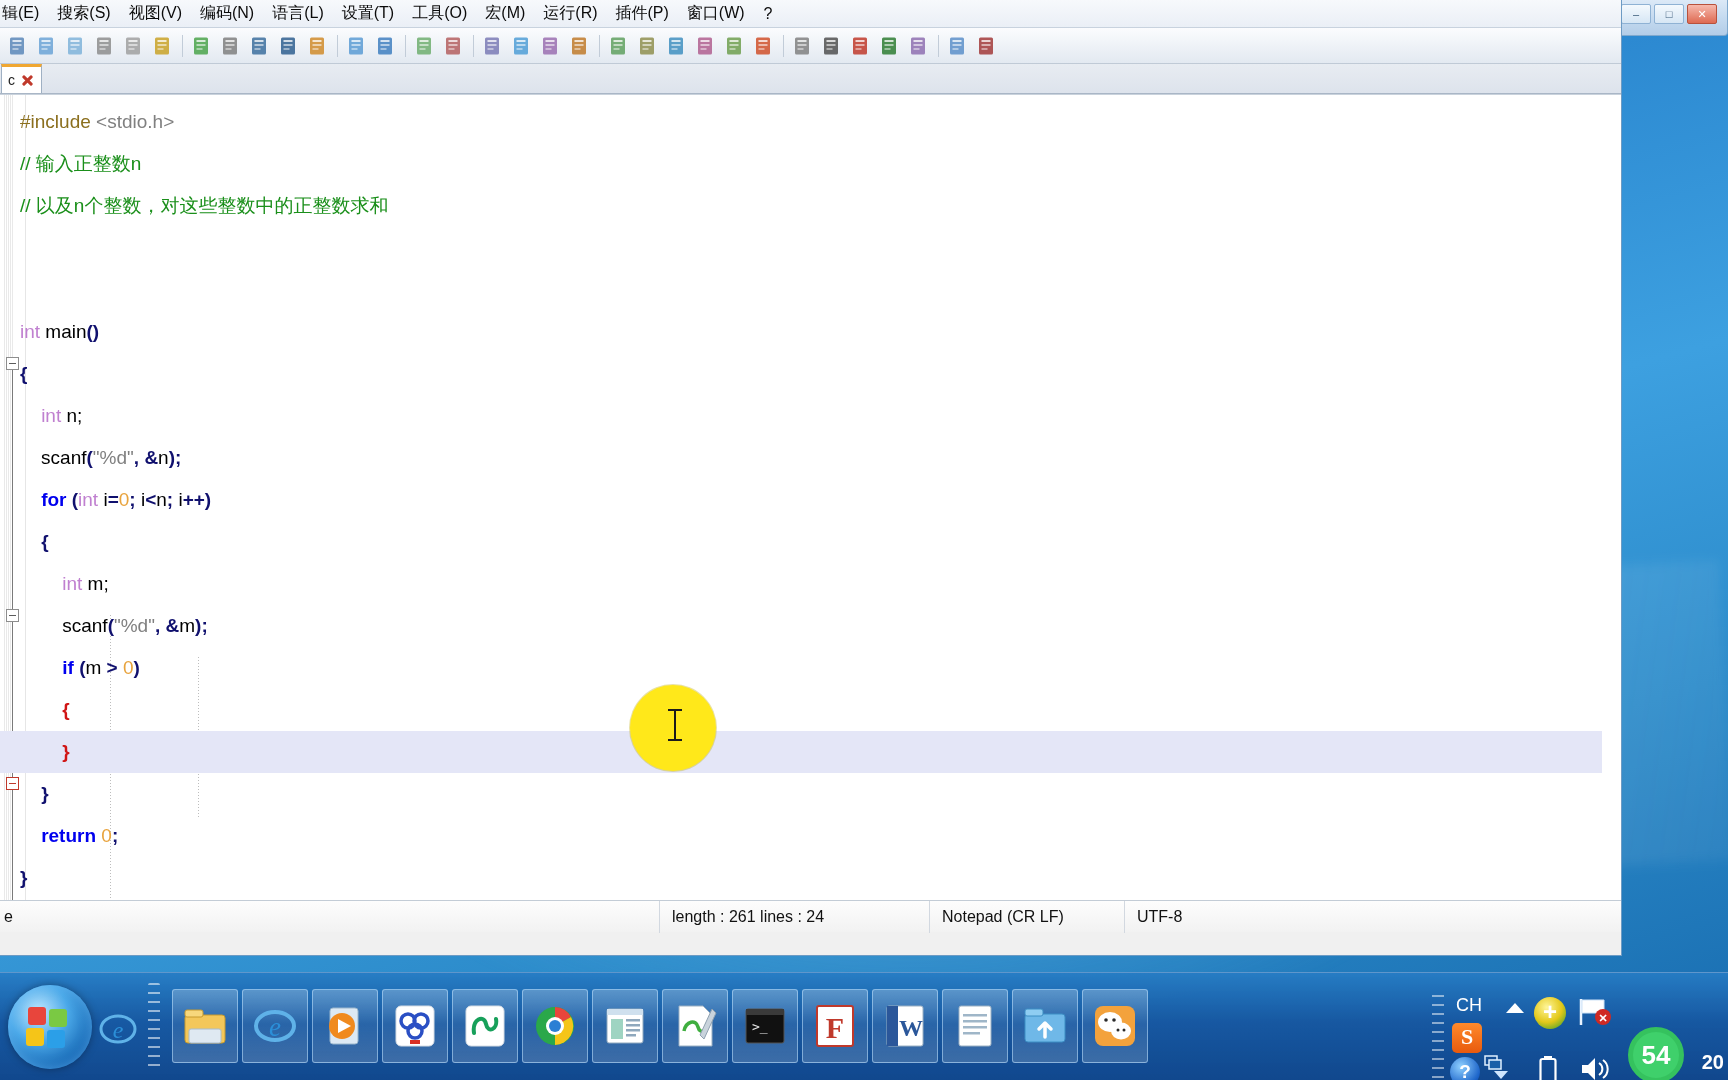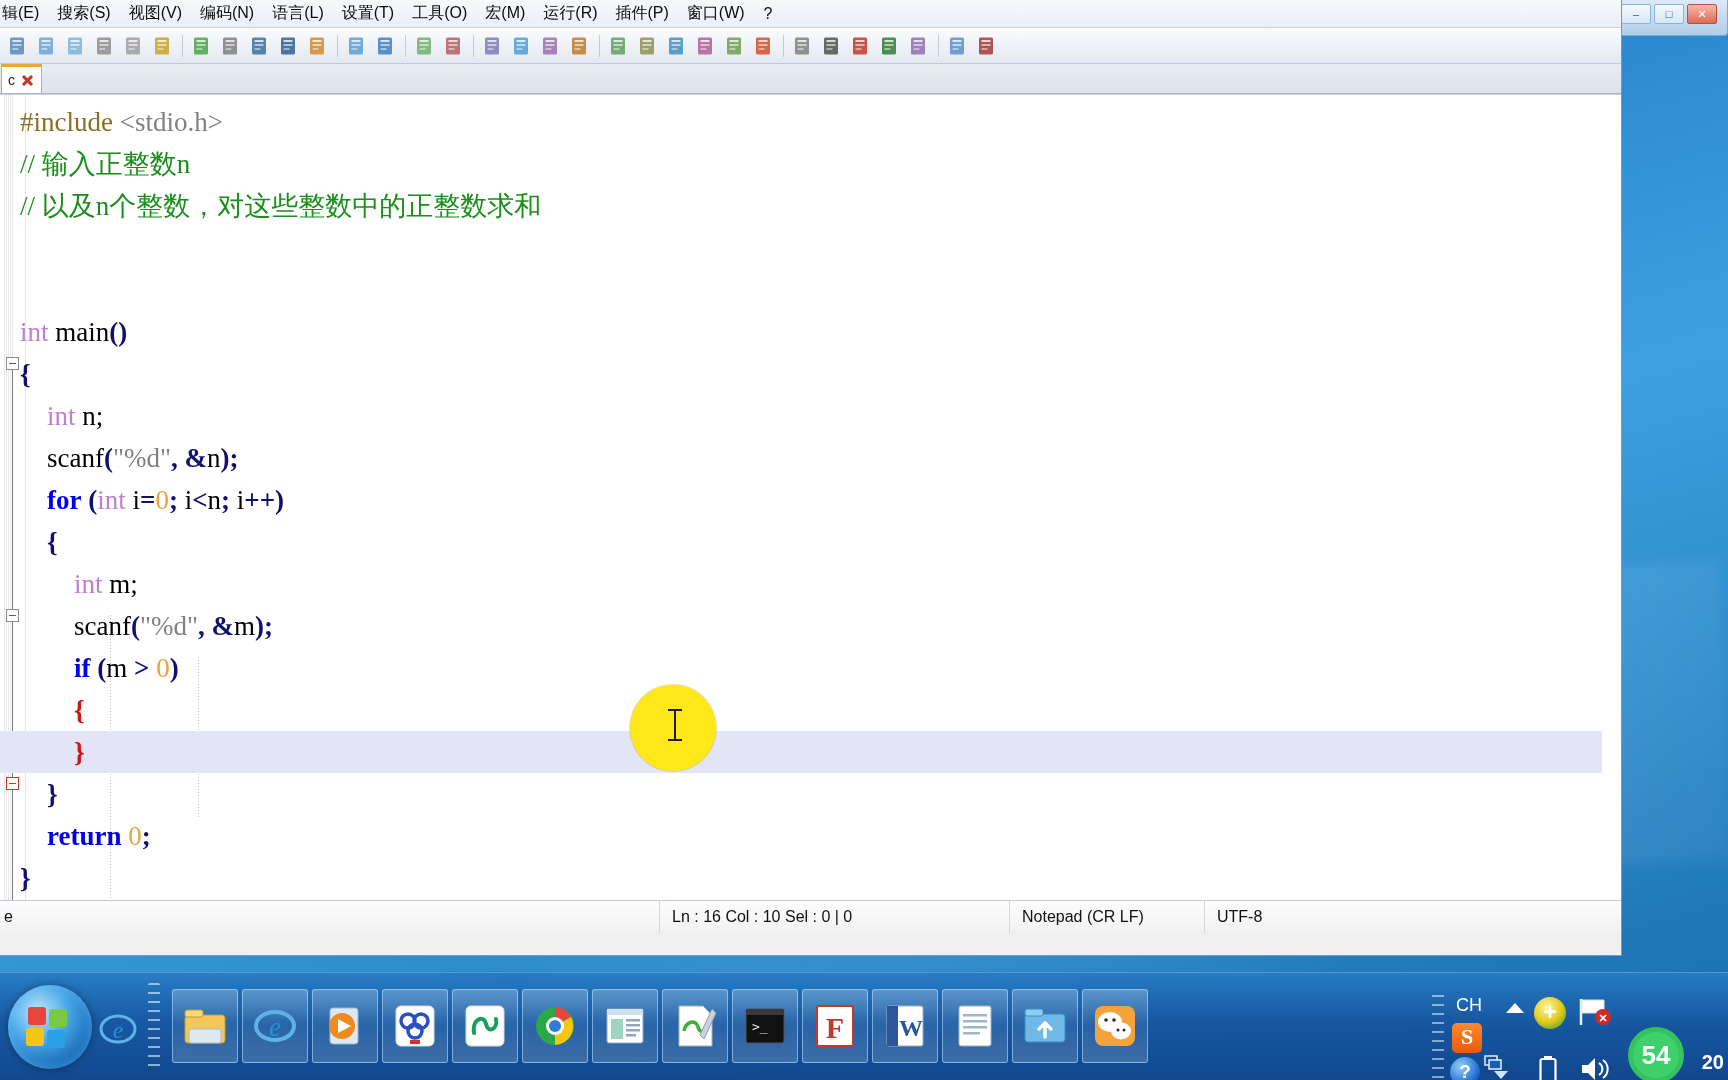--- a/index.html
+++ b/index.html
@@ -152,22 +152,22 @@
     position: absolute; left: 0; top: 0; width: 26px; height: 100%;
     background: #ffffff;
     border-right: 1px solid #e6e6e6;
   }
   .fold-stripe {
     position: absolute; left: 3px; top: 0; width: 11px; height: 100%;
     background: repeating-linear-gradient(90deg, #ffffff 0 1px, #e9e9e9 1px 2px);
   }
   .code {
     position: absolute; left: 20px; top: 6px; right: 0;
-    font-family: Liberation Serif, serif;
-    font-size: 27px; line-height: 42px;
+    font-family: Liberation Sans, sans-serif;
+    font-size: 19px; line-height: 42px;
     white-space: pre;
     color: #000000;
   }
   .code .ln { display: block; height: 42px; position: relative; }
   .code .ln.current {
     background: #e4e6f7;
     margin-left: -20px; padding-left: 20px;
     width: 1602px;
   }
 
@@ -651,21 +651,21 @@
 
       <div class="cursor-halo"></div>
       <div class="ibeam">
         <div class="ibeam-top"></div>
         <div class="ibeam-bot"></div>
       </div>
     </div>
 
     <div class="statusbar">
       <div class="sb-cell c0">e</div>
-      <div class="sb-cell c2">Ln : 16    Col : 10    Sel : 0 | 0</div>
+      <div class="sb-cell c1">length : 261    lines : 24</div>
       <div class="sb-cell c3">Notepad (CR LF)</div>
       <div class="sb-cell c4">UTF-8</div>
     </div>
   </div>
 
   <div class="taskbar">
     <div class="start-orb">
       <div class="start-flag">
         <div class="flag-q" style="left:0;  top:0;  background:#e8453c;"></div>
         <div class="flag-q" style="left:21px;top:2px;background:#7ac943;"></div>

